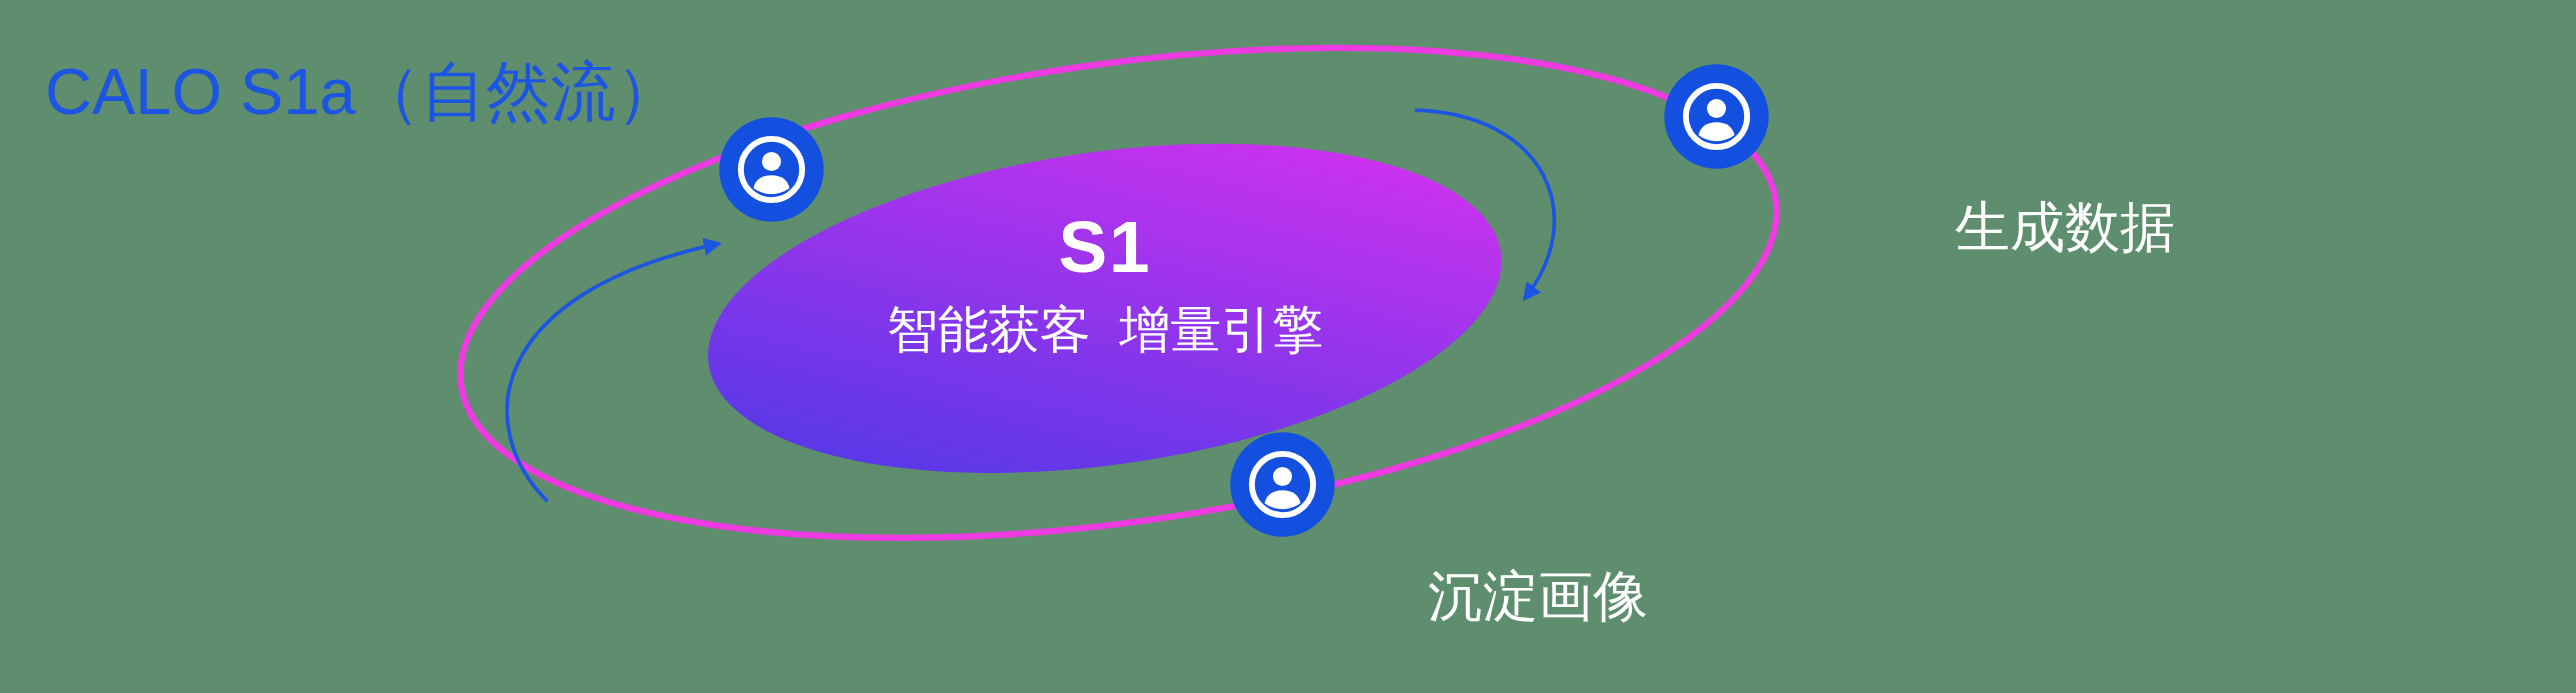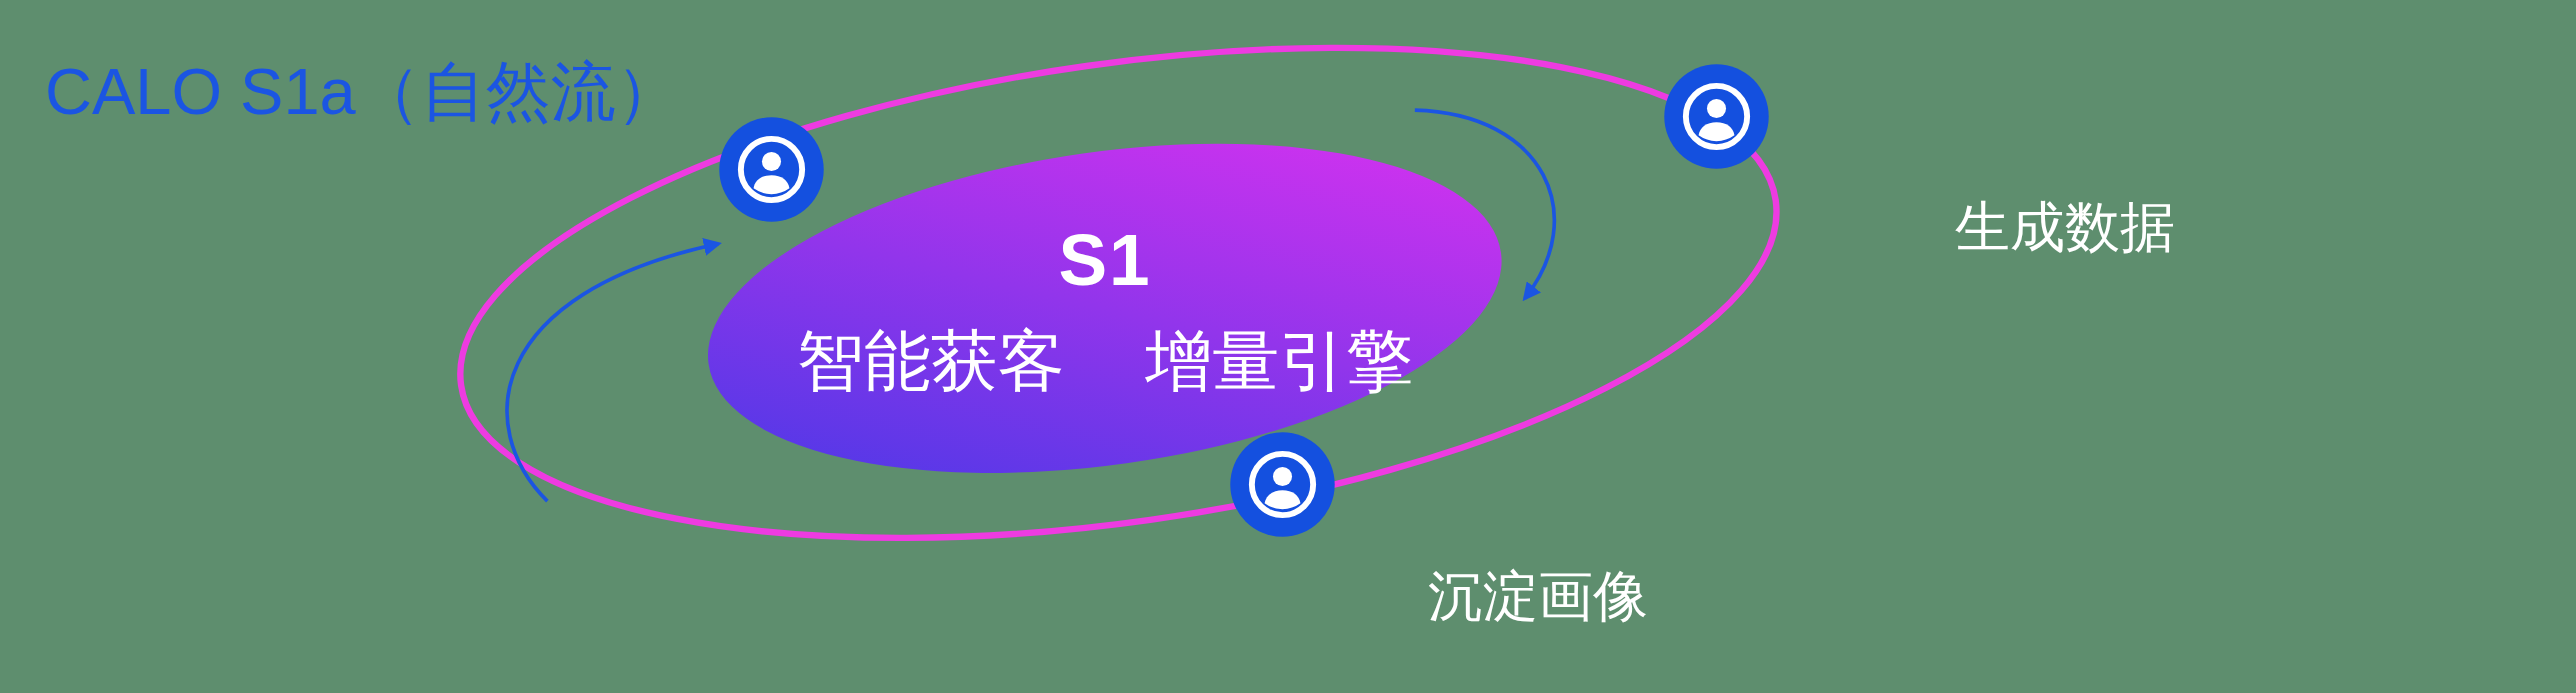--- a/index.html
+++ b/index.html
@@ -12,36 +12,35 @@
   .canvas {
     position: relative;
     width: 2576px; height: 694px;
   }
   .scene {
     position: absolute; left: 0; top: 0;
     width: 2576px; height: 694px;
   }
   .core-text {
     position: absolute;
-    left: 1105px; top: 218px;
+    left: 1105px; top: 205px;
     transform: translateX(-50%);
     text-align: center;
     color: var(--subtitle-white, #ffffff);
   }
   .core-title {
     font-size: 73px;
     font-weight: 600;
     letter-spacing: 1.8px;
   }
   .core-subtitle {
-    margin-top: 15px;
-    font-size: 67px;
+    margin-top: 8px;
+    font-size: 51px;
     font-weight: 500;
     white-space: pre;
-    font-family: Liberation Mono, monospace;
   }
   .node-title {
     position: absolute;
     font-size: 65px;
     font-weight: 500;
     color: var(--label-blue, #1b55e2);
     white-space: pre;
   }
   .node-subtitle {
     position: absolute;

